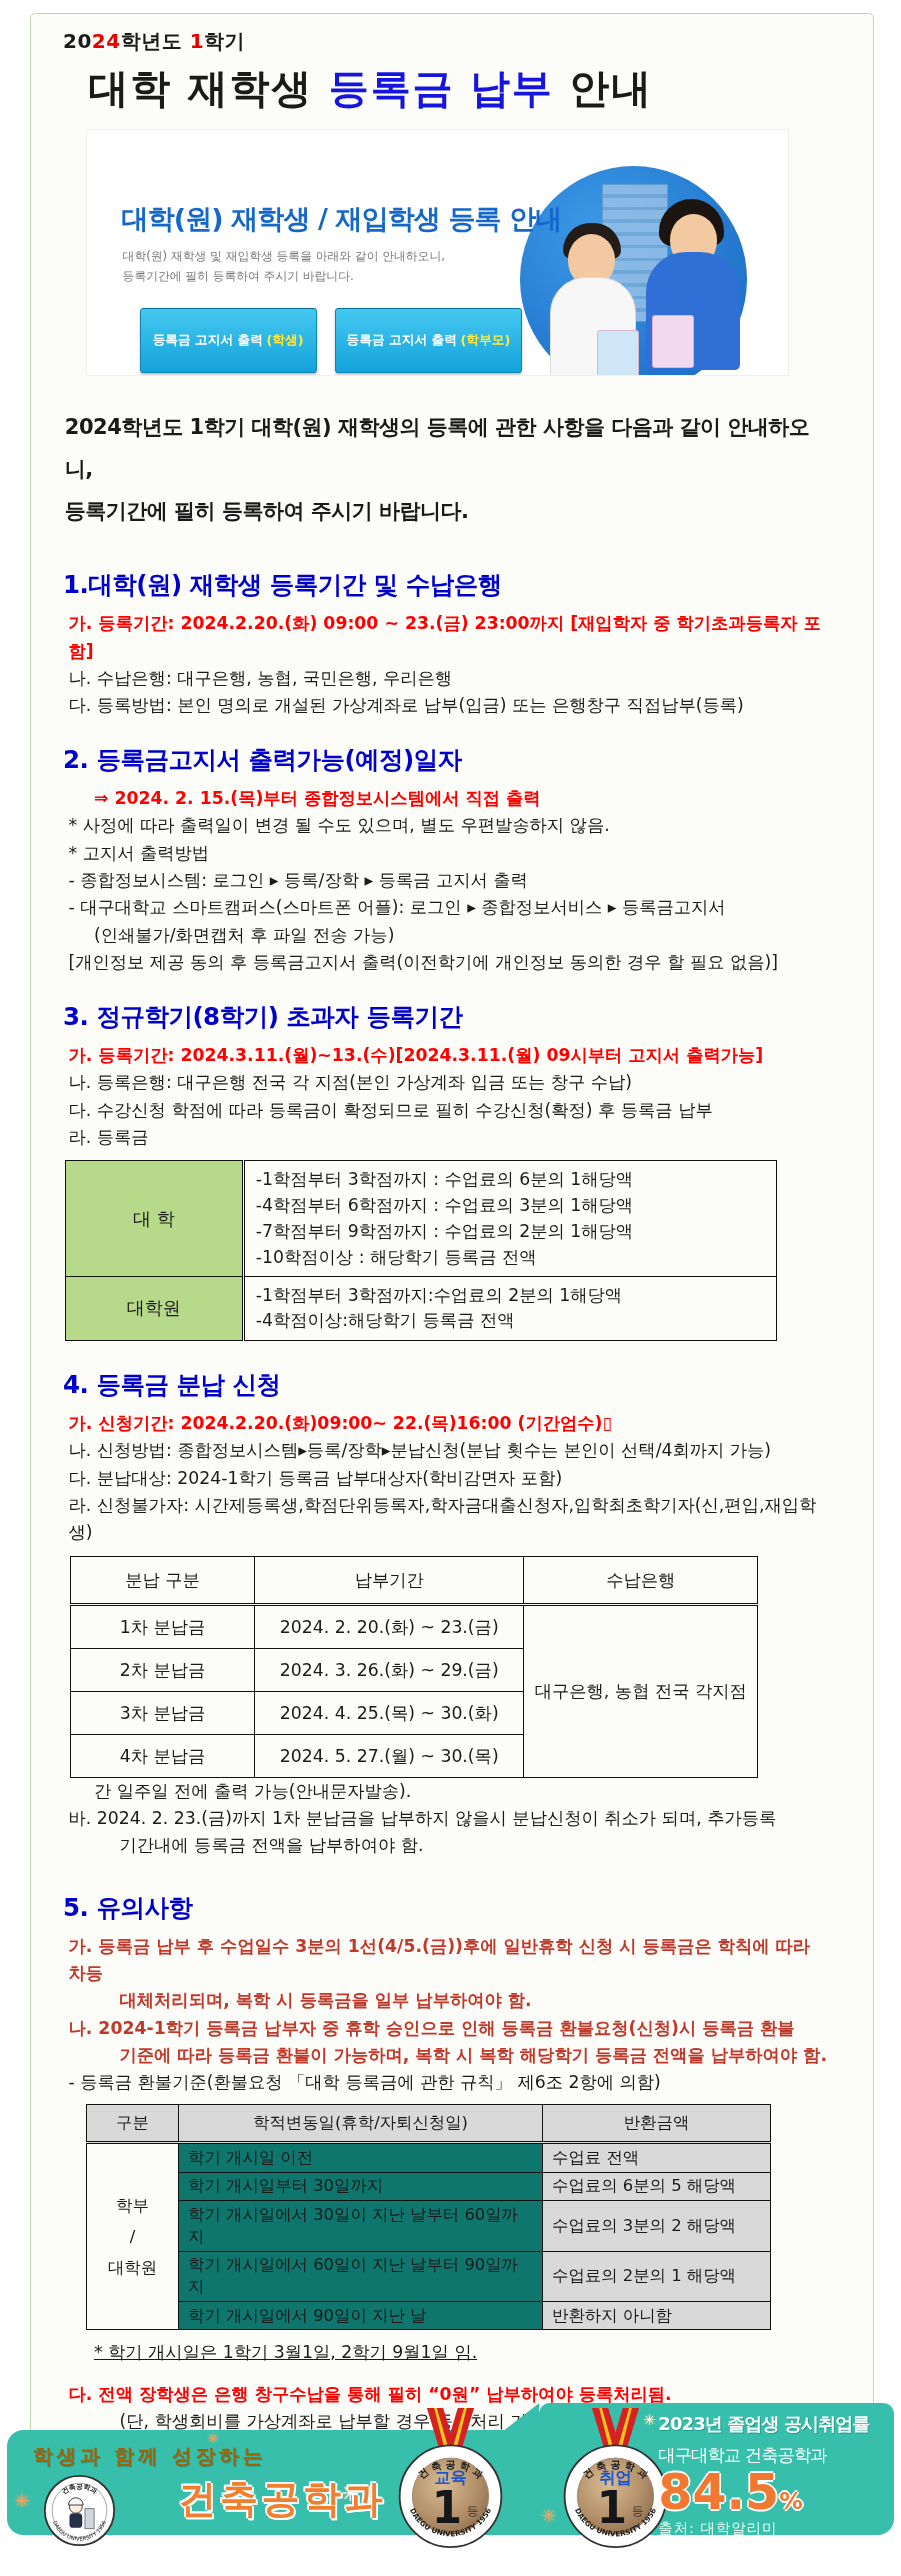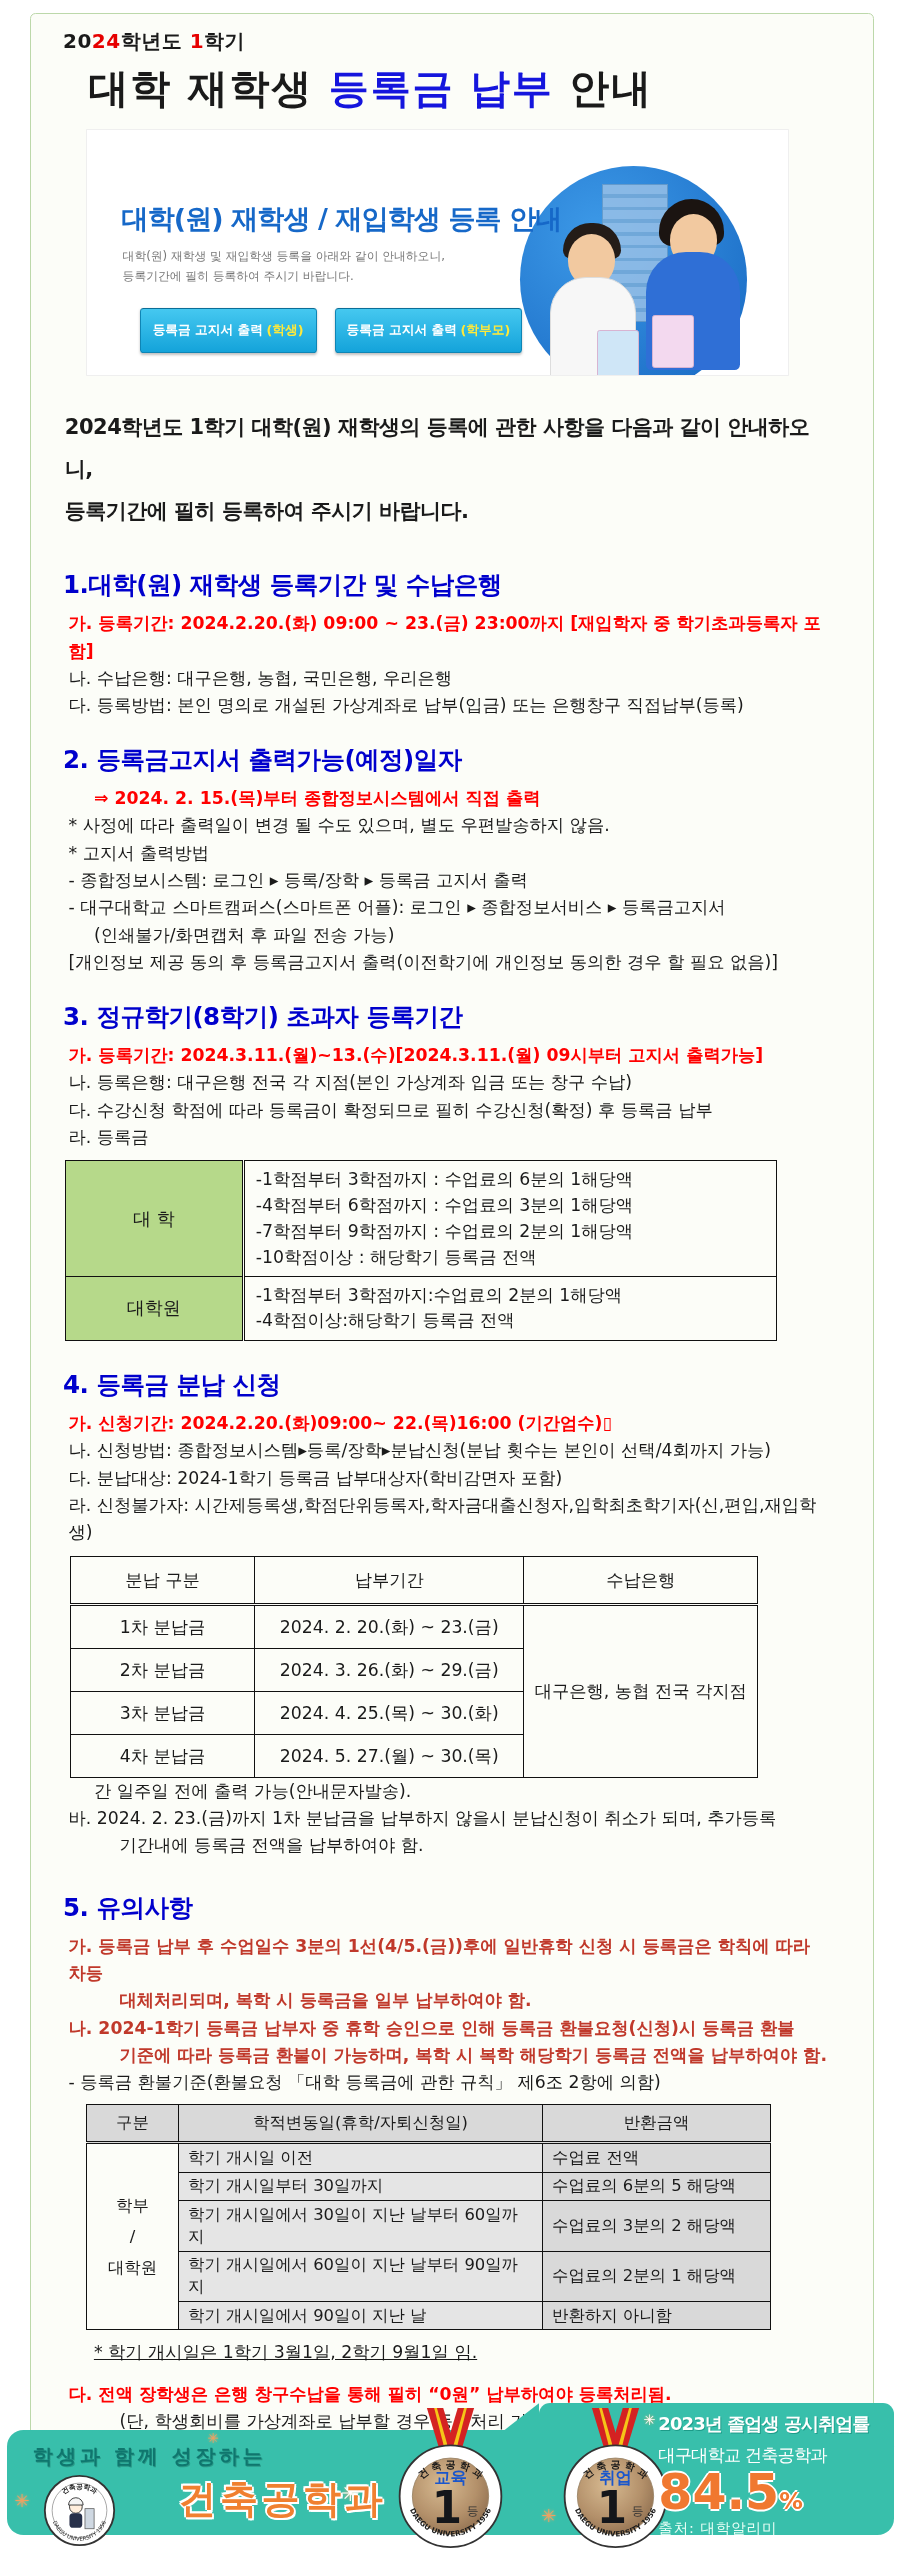--- a/index.html
+++ b/index.html
@@ -14,21 +14,21 @@
   .term .rd{color:#e60000;}
   .doc-title{font-size:40px;font-weight:bold;margin:5.5px 0 0 25.4px;letter-spacing:1.8px;}
   .doc-title .bl{color:#1515dd;}
 
   
   .banner{position:relative;width:701px;height:245px;margin:14.5px 0 0 23.6px;background:#ffffff;
           overflow:hidden;box-shadow:0 0 0 0.9px #eee;}
   .banner-title{position:absolute;left:35px;top:71px;font-size:27px;font-weight:bold;color:#1668c8;letter-spacing:-0.9px;}
   .banner-desc{position:absolute;left:36px;top:116px;font-size:11.8px;color:#777;line-height:1.7;}
   .banner-btns{position:absolute;left:53px;top:178px;display:flex;gap:18px;}
-  .bbtn{min-width:153px;height:31px;padding:6px 11px;border:0.9px solid #0f85b5;border-top:1.8px solid #0b6e97;
+  .bbtn{min-width:153px;height:31px;padding:16px 11px;border:0.9px solid #0f85b5;border-top:1.8px solid #0b6e97;
         border-radius:3.6px;background:linear-gradient(#45c8f0,#14a3da);color:#fff;font-weight:bold;
         font-size:12.7px;display:flex;align-items:center;justify-content:center;box-shadow:0 1.8px 2.7px rgba(0,0,0,.25);}
   .bbtn .yel{color:#ffe93a;margin-left:3.6px;}
   .photo{position:absolute;right:-5.5px;top:36px;width:300px;height:236px;}
   .pcircle{position:absolute;left:27px;top:0;width:227px;height:227px;border-radius:50%;
            background:radial-gradient(circle at 35% 30%,#3d9ae8,#1565c0);}
   .bldg{position:absolute;left:109px;top:18px;width:64px;height:136px;background:
         repeating-linear-gradient(#9fc4e8 0 9px,#7faed8 9px 12.7px);opacity:.8;border:0.9px solid #6f9ec8;}
   .person{position:absolute;}
   .head{width:47px;height:53px;border-radius:23.6px/26px;background:#f2c9a0;position:absolute;left:11px;top:12.7px;}
@@ -69,30 +69,30 @@
   .t2 .c1{width:168px;}
   .t2 .c2{width:254px;}
   .t2 .c3{width:218px;}
 
   .t3{margin:7.3px 0 0 14.5px;font-size:16.4px;}
   .t3,.t3 td,.t3 th{border:1.8px solid #111;margin-left:23px;}
   .t3 th{font-weight:normal;background:#d9d9d9;padding:7.3px 5.5px;border-bottom:3.6px double #111;}
   .t3 td{padding:2.7px 9px;}
   .t3 .gc{width:73px;text-align:center;background:#fcfdf8;}
   .t3 .gc span{display:block;line-height:1.9;}
-  .t3 .dc{width:345px;background:#e5e5e5;}
+  .t3 .dc{width:345px;background:#0f766e;}
   .t3 .rc{width:209px;background:#d9d9d9;}
 
   
   .footer{position:absolute;left:7.3px;top:2403px;width:887px;height:133px;}
   .fz{position:absolute;background:#38bfab;}
   .fz1{left:0;top:27px;width:887px;height:105px;border-radius:16.4px;}
   .fz2{left:532px;top:0;width:355px;height:55px;border-radius:11px 11px 0 0;}
   .fz3{left:496px;top:0;width:36px;height:28px;clip-path:polygon(100% 0,100% 100%,0 100%);}
-  .slogan{position:absolute;left:25.4px;top:40px;color:#0f766e;font-weight:bold;font-size:20px;letter-spacing:3.6px;
+  .slogan{position:absolute;left:25.4px;top:40px;color:#a16207;font-weight:bold;font-size:20px;letter-spacing:3.6px;
           text-shadow:0.9px 0.9px 0 #2a9a88;}
   .dept{position:absolute;left:171px;top:71px;color:#f08030;font-weight:bold;font-size:38px;letter-spacing:3.6px;
         text-shadow:-1.8px 0 #fff,1.8px 0 #fff,0 -1.8px #fff,0 1.8px #fff,1.8px 1.8px #fff,-1.8px -1.8px #fff;}
   .emblem{position:absolute;left:36px;top:71px;}
   .sparkle{position:absolute;color:#fff;font-size:18px;text-shadow:0 0 2.7px #f6b06a;}
   .sp1{left:7.3px;top:87px;color:#f0a060;}
   .sp2{left:200px;top:27px;color:#f0a060;font-size:13.6px;}
   .sp3{left:334px;top:78px;font-size:22px;}
   .sp4{left:534px;top:102px;color:#f0a060;}
   .sp5{left:636px;top:9px;font-size:14.5px;}

